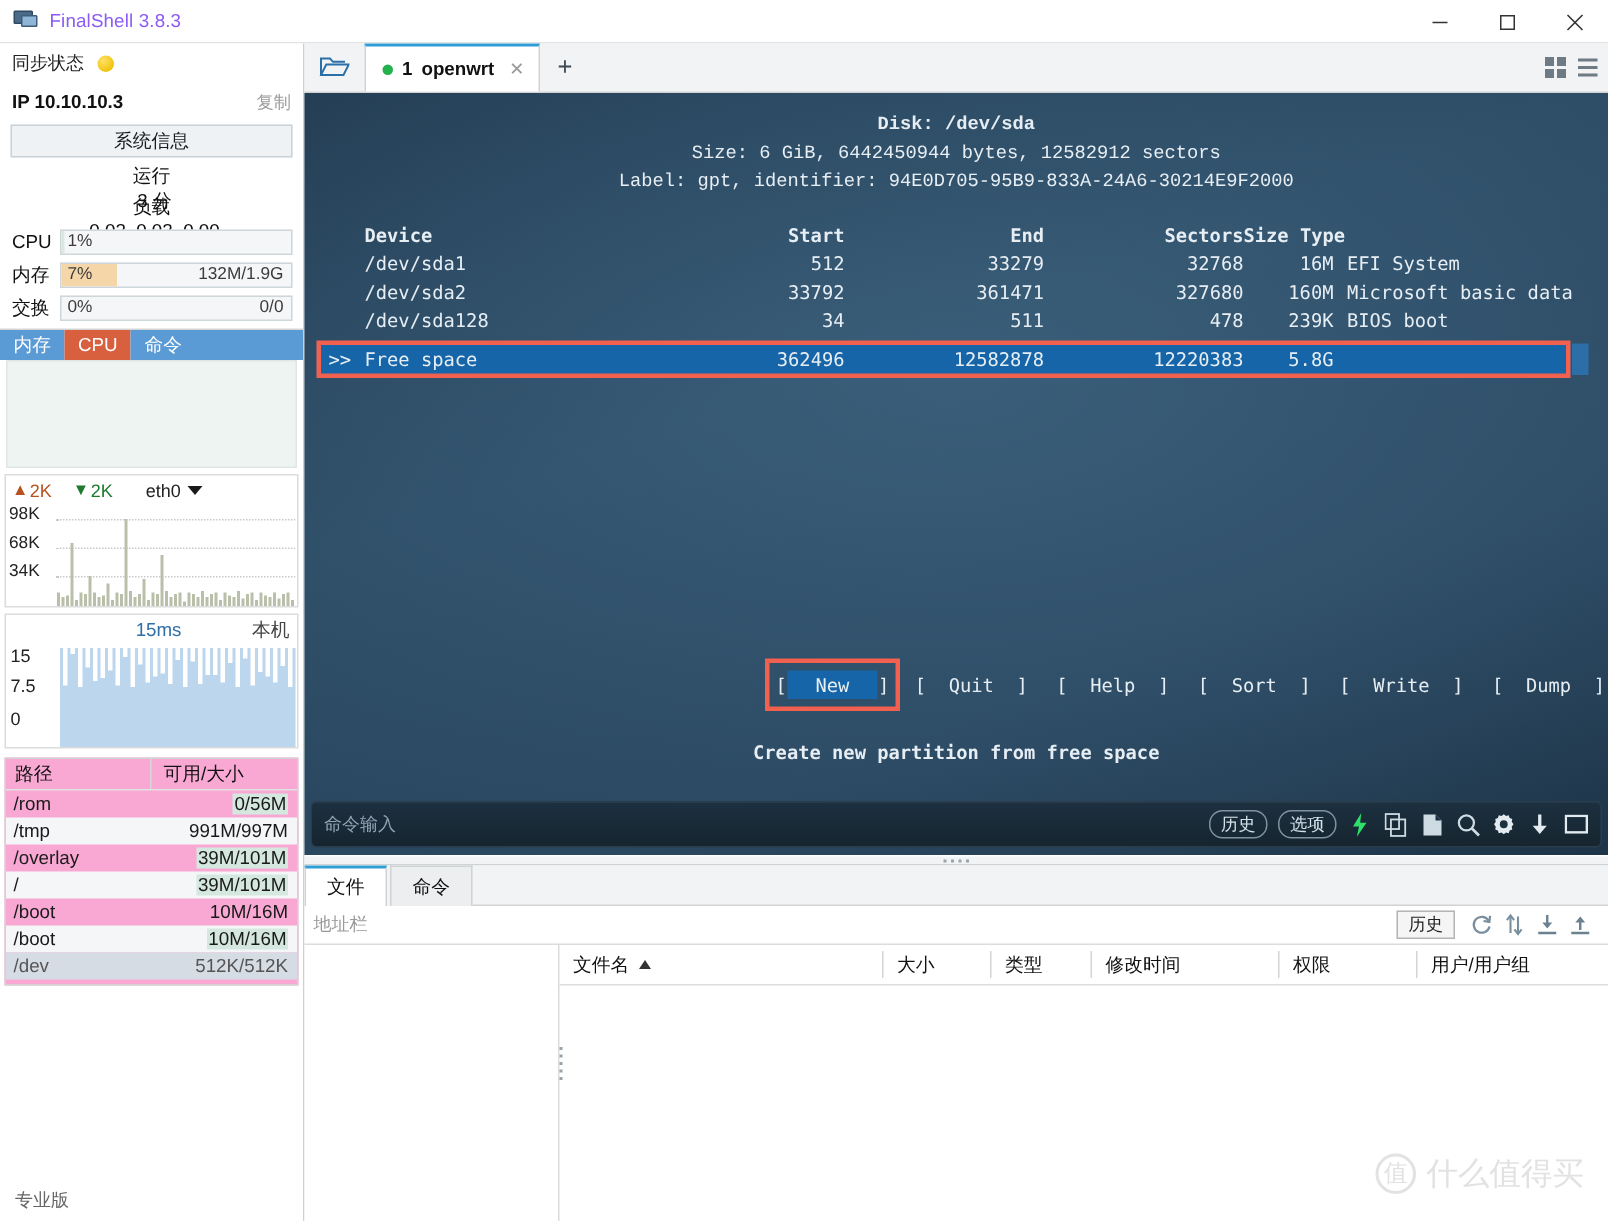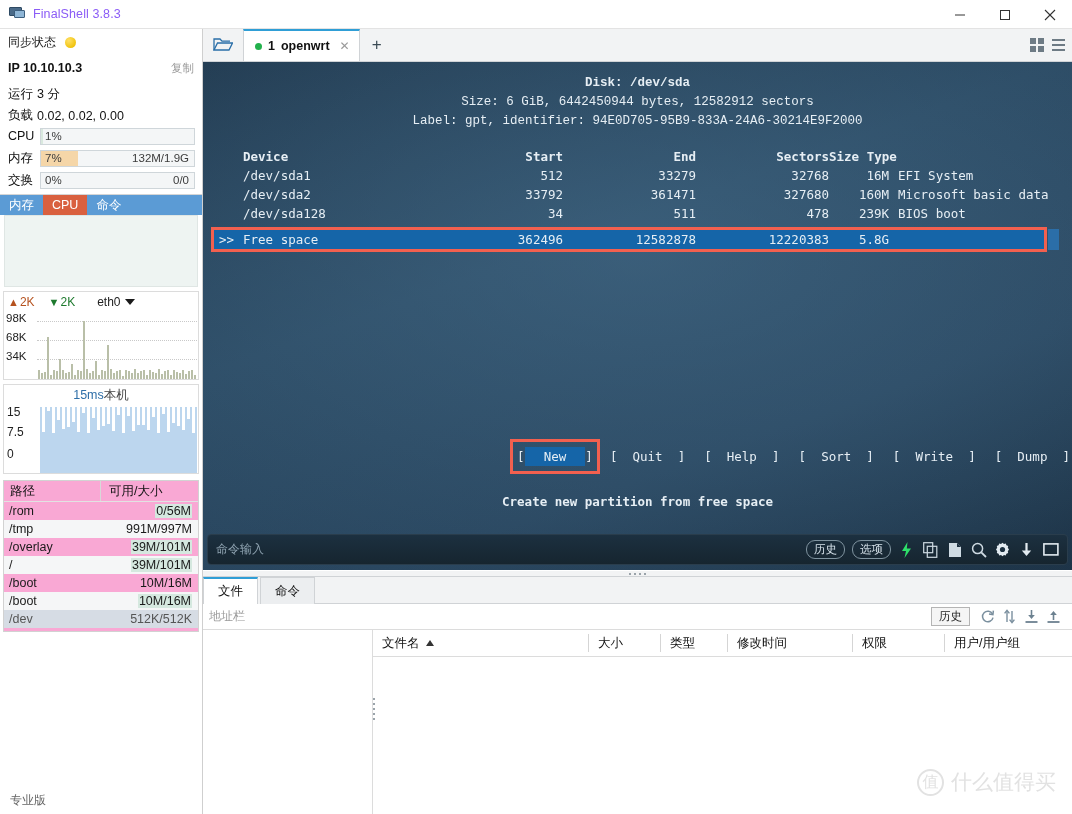--- a/index.html
+++ b/index.html
@@ -58,21 +58,21 @@
   }
   #ip-row { height: 24px; padding: 0 8px; justify-content: space-between; }
   #ip-text { font-size: 12.5px; color: #111; font-weight: 600; }
   #ip-copy { font-size: 11.5px; color: #9b9b9b; }
   #sysinfo-btn {
     margin: 3px 7px 0 7px; height: 22px;
     background: #eef2f5; border: 1px solid #c9d2d8;
     display: flex; align-items: center; justify-content: center;
     font-size: 12.5px; color: #1a1a1a;
   }
-  #uptime-row, #load-row { height: 21px; padding: 0 8px; }
+  #uptime-row, #load-row { height: 21px; padding: 0 8px; flex-direction: column; }
   #uptime-row { margin-top: 4px; }
   .kv-label { color: #111; font-size: 12.5px; }
   .kv-val { color: #111; font-size: 12.5px; margin-left: 4px; }
 
   .meter-row { display: flex; align-items: center; height: 20px; padding: 0 7px 0 8px; margin-bottom: 2px; }
   .meter-name { width: 32px; font-size: 12.5px; color: #111; flex: 0 0 auto; }
   .meter {
     position: relative; flex: 1 1 auto; height: 17px;
     border: 1px solid #cfd6da; background: #f4f6f7; overflow: hidden;
   }
@@ -106,21 +106,21 @@
   #eth-sel { margin-left: 22px; display: flex; align-items: center; gap: 4px; color: #222; }
   .caret { width: 0; height: 0; border-left: 5px solid transparent; border-right: 5px solid transparent; border-top: 6px solid #1a1a1a; }
   .graph-body { position: relative; height: 68px; }
   .g-ylabels { position: absolute; left: 2px; top: 0; width: 30px; height: 100%; font-size: 11.5px; color: #222; }
   .g-ylabels span { position: absolute; left: 0; }
   .g-canvas { position: absolute; left: 33px; right: 1px; top: 0; bottom: 0; overflow: hidden; }
   .g-canvas .grid { position: absolute; left: 0; right: 0; border-top: 1px dotted #c9c9c9; }
   .bar { position: absolute; bottom: 0; width: 2px; background: #b9bfa8; }
 
   
-  #lat-head { display: flex; justify-content: center; align-items: center; height: 20px; padding: 0 5px; }
+  #lat-head { display: flex; justify-content: flex-end; align-items: center; height: 20px; padding: 0 5px; gap: 47px; }
   #lat-val { color: #2f6fa8; font-size: 12.5px; }
   #lat-host { color: #444; font-size: 12.5px; }
   #lat-body { position: relative; height: 68px; }
   #lat-y { position: absolute; left: 3px; top: 0; width: 30px; height: 100%; font-size: 12px; color: #222; }
   #lat-y span { position: absolute; left: 0; }
   #lat-canvas { position: absolute; left: 36px; right: 1px; top: 2px; bottom: 0; background: #bcd6ee; overflow: hidden; }
   .lbar { position: absolute; top: 0; width: 3px; background: #ffffff; }
 
   
   #disk-block { margin: 6px 3px 0 3px; border: 1px solid #d2d2d2; background: #f9a8d4; height: 152px; }
@@ -311,20 +311,21 @@
     <div class="sb-row" id="sync-row">
       <span>同步状态</span>
       <span id="sync-dot"></span>
     </div>
 
     <div class="sb-row" id="ip-row">
       <span id="ip-text">IP 10.10.10.3</span>
       <span id="ip-copy">复制</span>
     </div>
 
+    <div id="sysinfo-btn">系统信息</div>
 
     <div class="sb-row" id="uptime-row">
       <span class="kv-label">运行</span>
       <span class="kv-val">3 分</span>
     </div>
     <div class="sb-row" id="load-row">
       <span class="kv-label">负载</span>
       <span class="kv-val">0.02, 0.02, 0.00</span>
     </div>
 

